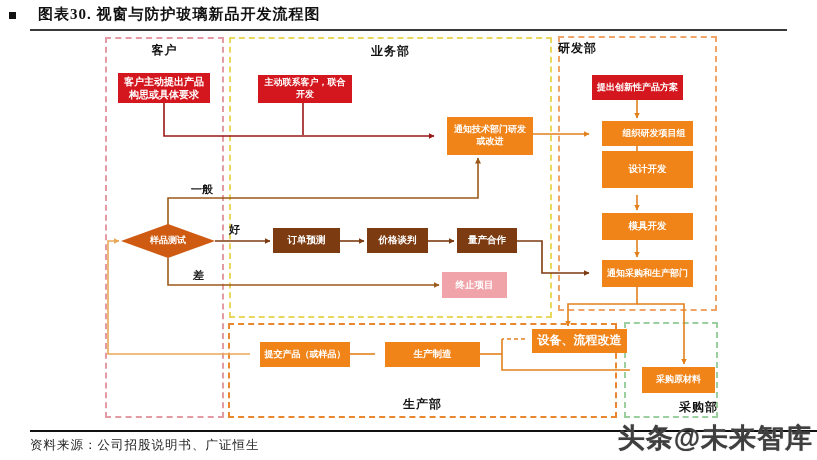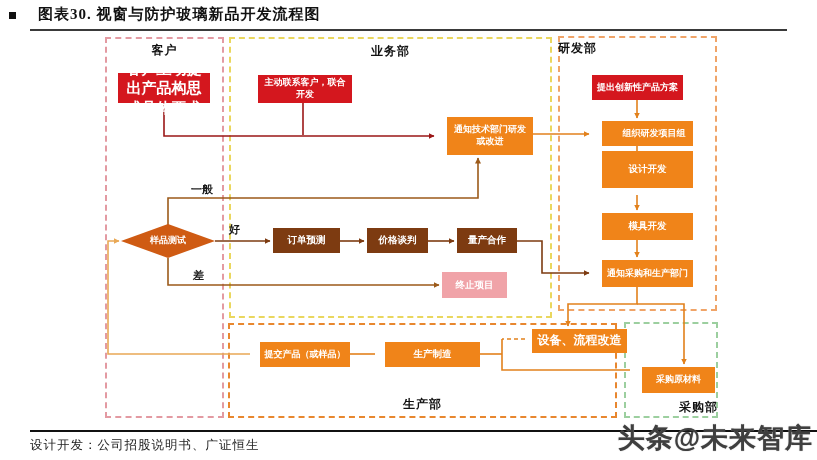--- a/index.html
+++ b/index.html
@@ -29,21 +29,21 @@
   #lbl-rd{left:558px;top:40px;width:159px;text-align:left;}
   #lbl-production{left:228px;top:396px;width:389px;text-align:center;}
   #lbl-procurement{left:624px;top:399px;width:94px;text-align:right;}
   
   .node{position:absolute;box-sizing:border-box;display:flex;align-items:center;justify-content:center;
         text-align:center;color:#fff;font-weight:bold;font-size:9.5px;line-height:1.3;padding:1px 3px;}
   .red{background:#d4171e;}
   .orange{background:#f08419;margin-left:10px;}
   .brown{background:#7d3b11;}
   .pink{background:#f0a3a8;}
-  #n-customer-request{left:118px;top:73px;width:92px;height:30px;font-size:15px;}
+  #n-customer-request{left:118px;top:73px;width:92px;height:30px;font-size:10px;}
   #n-contact-customer{left:258px;top:75px;width:94px;height:28px;font-size:9px;}
   #n-notify-tech{left:437px;top:117px;width:86px;height:38px;font-size:9px;}
   #n-propose{left:592px;top:75px;width:91px;height:25px;font-size:9px;}
   #n-team{left:592px;top:121px;width:91px;height:25px;font-size:9px;padding-left:16px;}
   #n-design{left:592px;top:151px;width:91px;height:37px;}
   #n-mold{left:592px;top:213px;width:91px;height:27px;}
   #n-notify-pp{left:592px;top:260px;width:91px;height:27px;font-size:9px;}
   #n-diamond{left:121px;top:224px;width:94px;height:34px;background:#cf5b13;
              clip-path:polygon(50% 0,100% 50%,50% 100%,0 50%);font-size:9px;}
   #n-order{left:273px;top:228px;width:67px;height:25px;}
@@ -151,16 +151,16 @@
   <div class="node orange" id="n-equip">设备、流程改造</div>
   <div class="node orange" id="n-produce">生产制造</div>
   <div class="node orange" id="n-submit">提交产品（或样品）</div>
   <div class="node orange" id="n-purchase">采购原材料</div>
 
   <div class="edge-label" id="el-average">一般</div>
   <div class="edge-label" id="el-good">好</div>
   <div class="edge-label" id="el-poor">差</div>
 
   <div id="footer-rule"></div>
-  <div id="source-text">设计开发：公司招股说明书、广证恒生</div>
+  <div id="source-text">资料来源：公司招股说明书、广证恒生</div>
   <div id="watermark">头条@未来智库</div>
 
 </div>
 
 </body></html>

